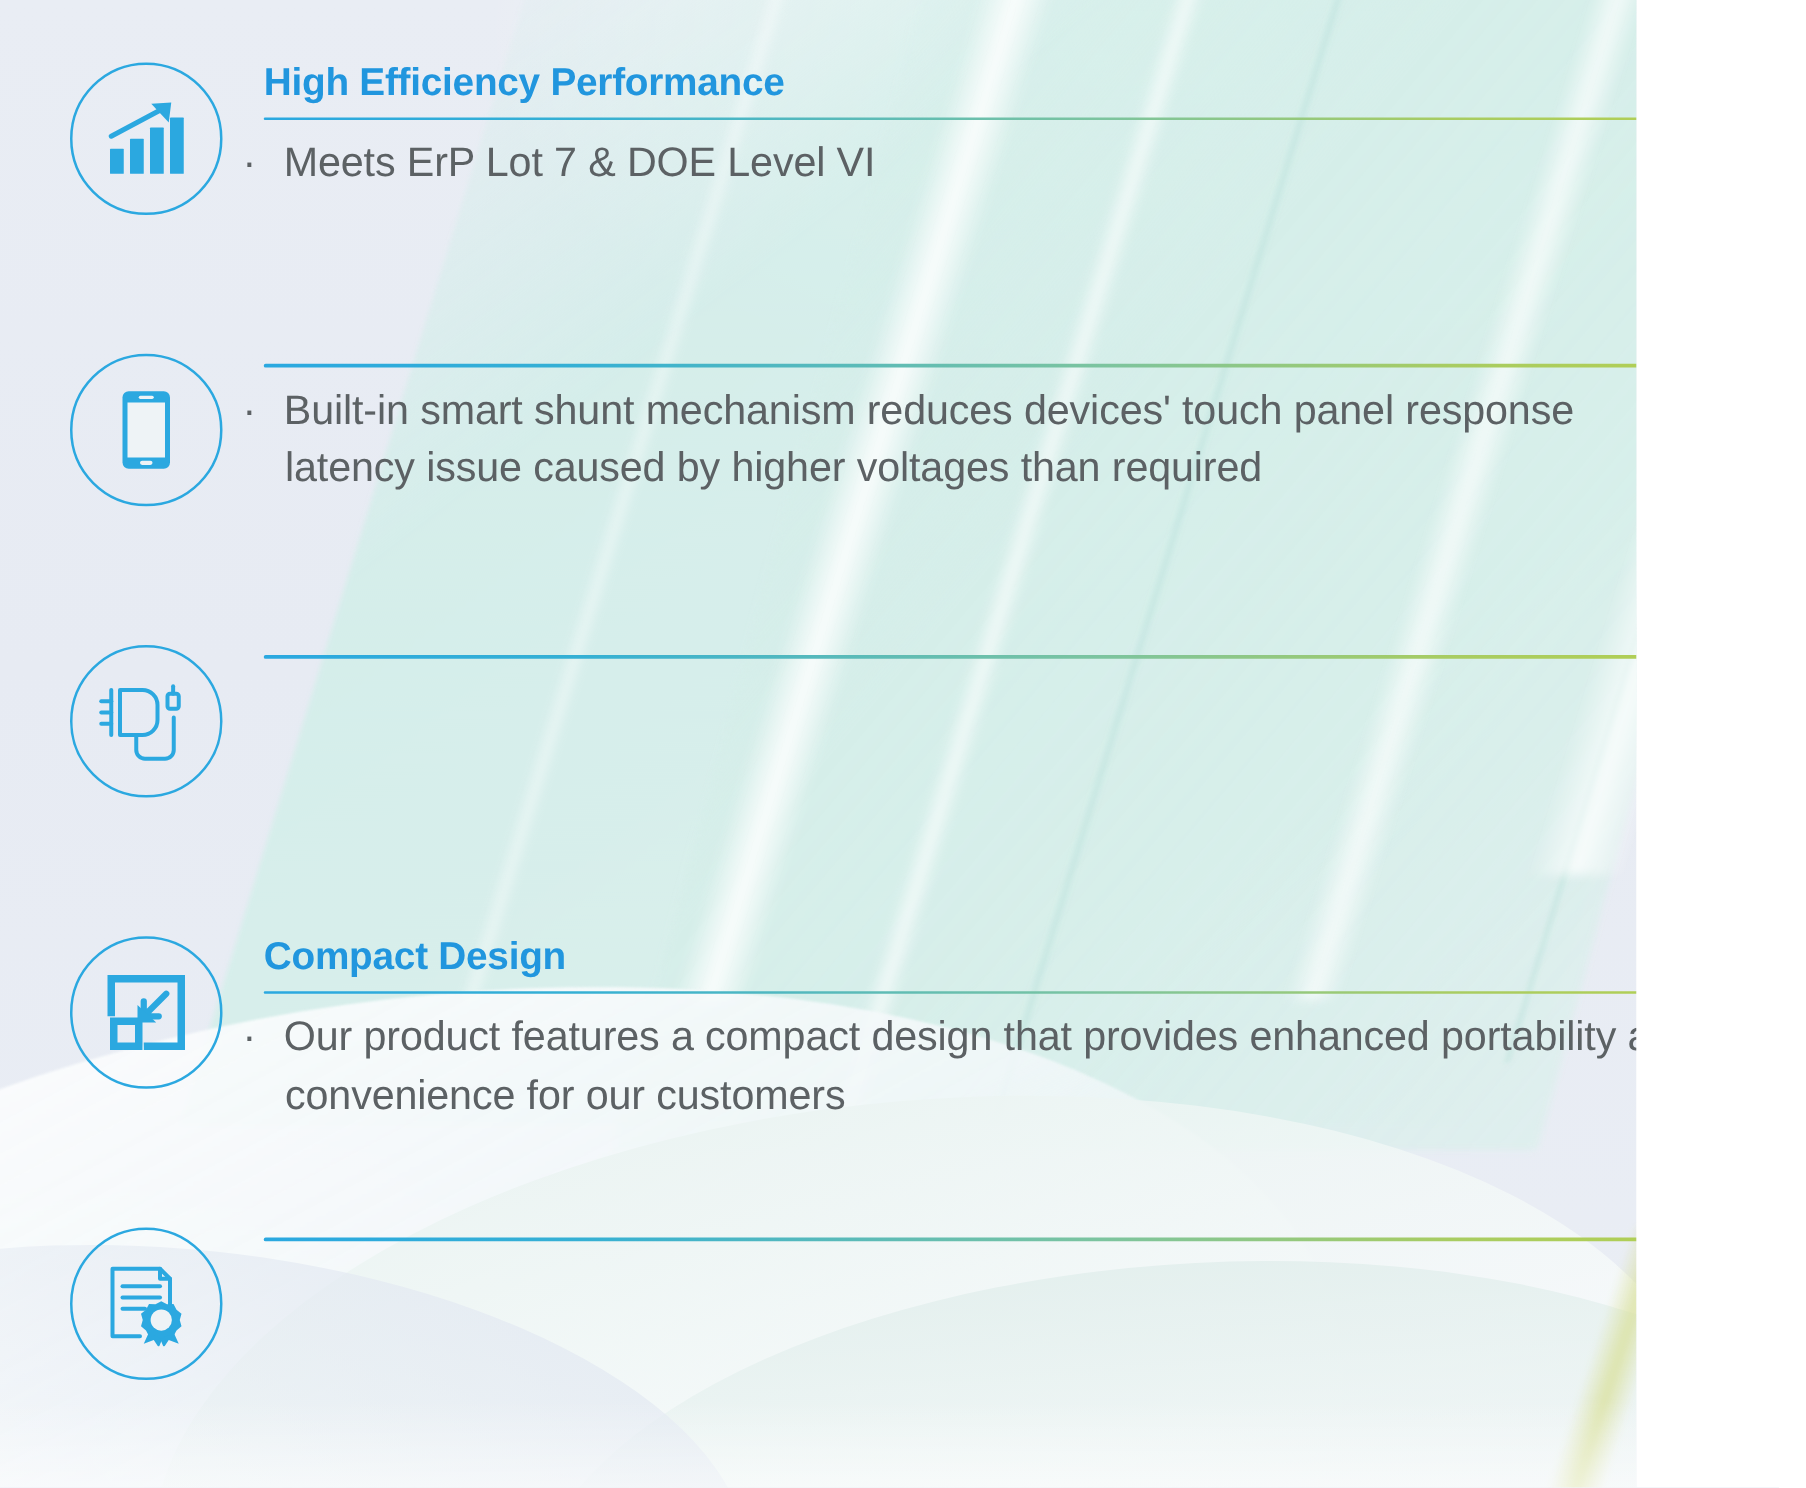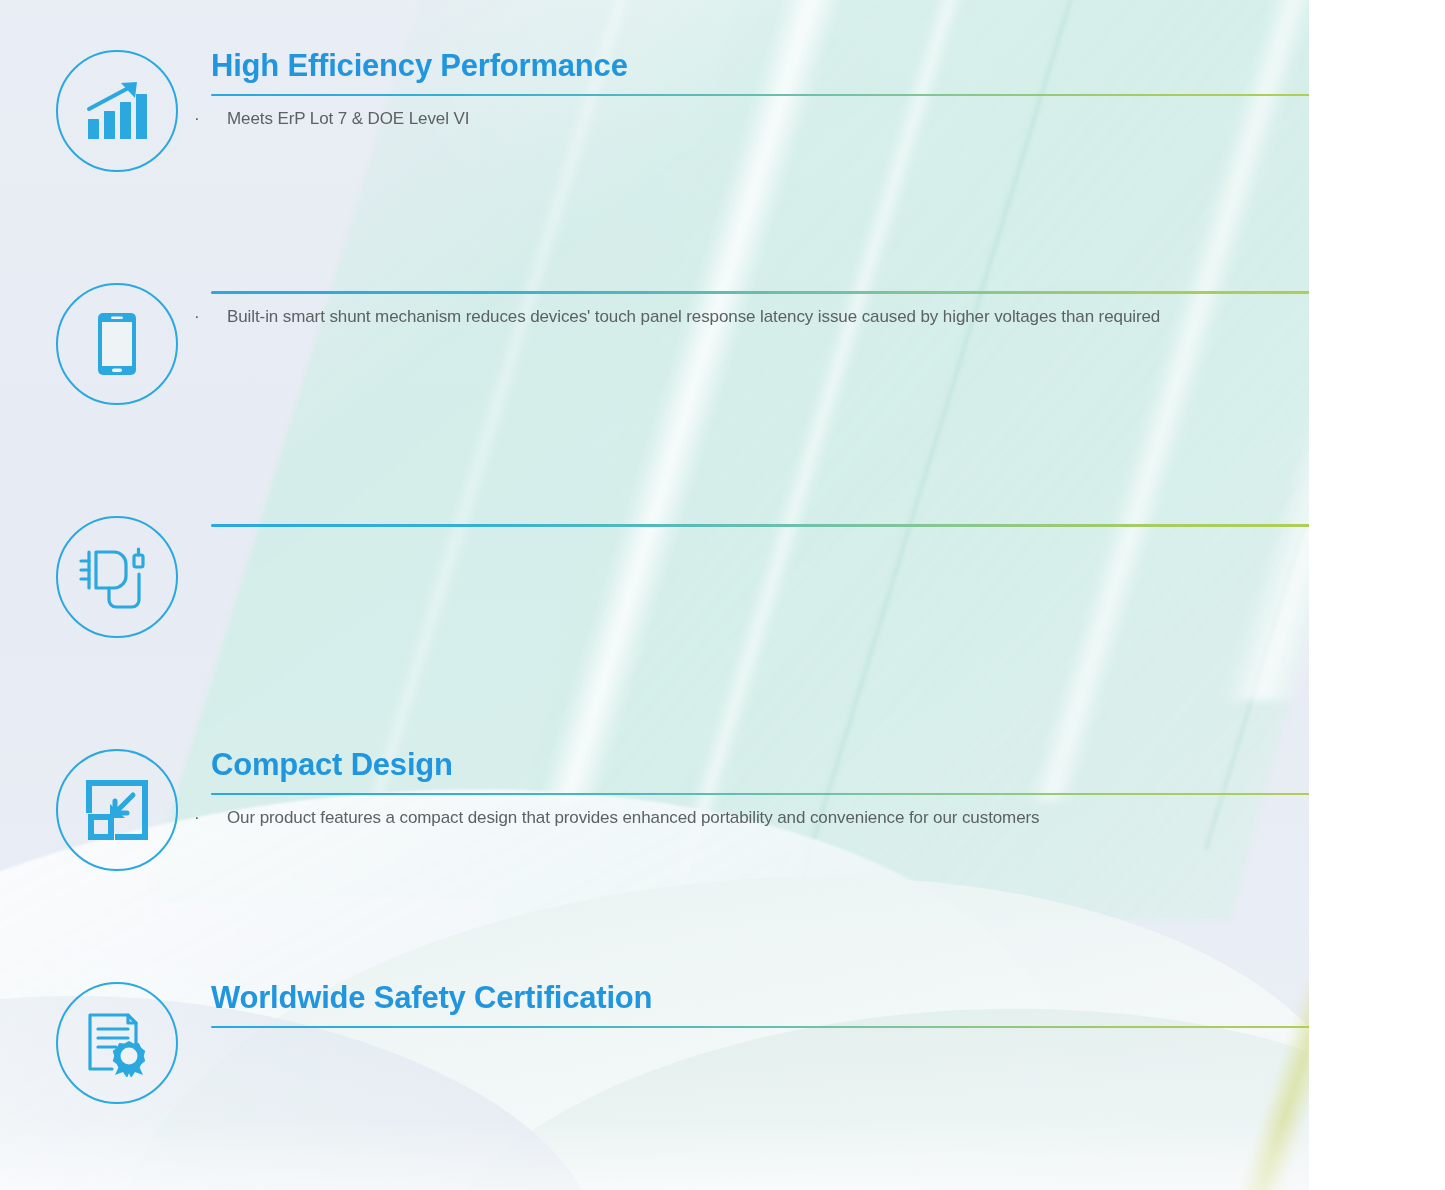--- a/index.html
+++ b/index.html
@@ -162,21 +162,21 @@
     width:1155px;
     height:2.5px;
     background:linear-gradient(90deg, #2aa8e0 0%, #35b0d4 22%, #7cc49f 58%, #a8cc62 82%, #b3cf52 100%);
     border-radius:2px;
   }
 
   .bullets { margin-top:11px; }
 
   .bullet {
     color:#5c6164;
-    font-size:17px;
+    font-size:33px;
     line-height:1.42;
     letter-spacing:-0.1px;
     display:block;
     padding-left:0;
     text-indent:0;
   }
   .bullet .dot {
     color:#5c6164;
     display:inline-block;
     width:16px;
@@ -313,19 +313,18 @@
             <path d="M14 29 h30"></path>
             <path d="M14 38 h18"></path>
           </g>
           <path d="M36 55 l-5 11 8 -3 4 6 5 -12 z" fill="#2ba8e0"></path>
           <path d="M54 55 l5 11 -8 -3 -4 6 -5 -12 z" fill="#2ba8e0"></path>
           <path d="M45 32 l4.6 2.4 5.2 -0.3 2.4 4.6 4 3.3 -1.4 5 1.4 5 -4 3.3 -2.4 4.6 -5.2 -0.3 -4.6 2.4 -4.6 -2.4 -5.2 0.3 -2.4 -4.6 -4 -3.3 1.4 -5 -1.4 -5 4 -3.3 2.4 -4.6 5.2 0.3 z" fill="#2ba8e0"></path>
           <circle cx="45" cy="47" r="8.5" fill="#eef3f6"></circle>
         </svg>
       </div>
       <div class="feature-text">
-        <div class="feature-title">Worldwide Safety Certification</div>
         <div class="divider"></div>
       </div>
     </div>
 
   </div>
 </div>
 
 </body></html>

